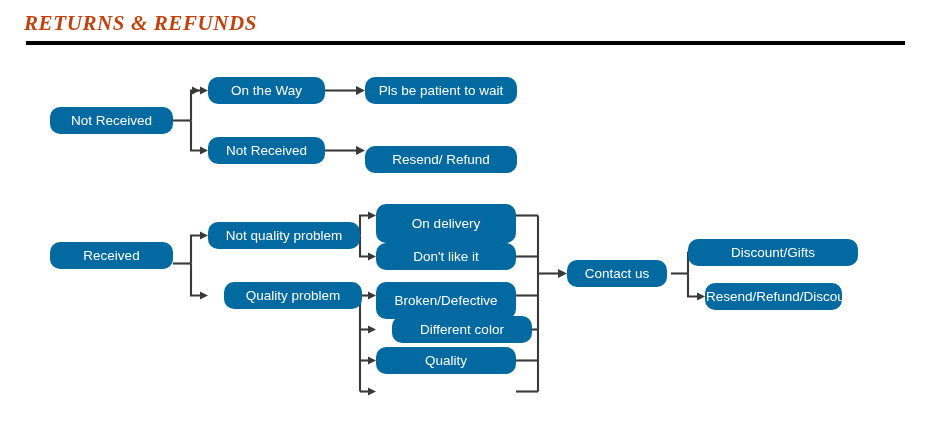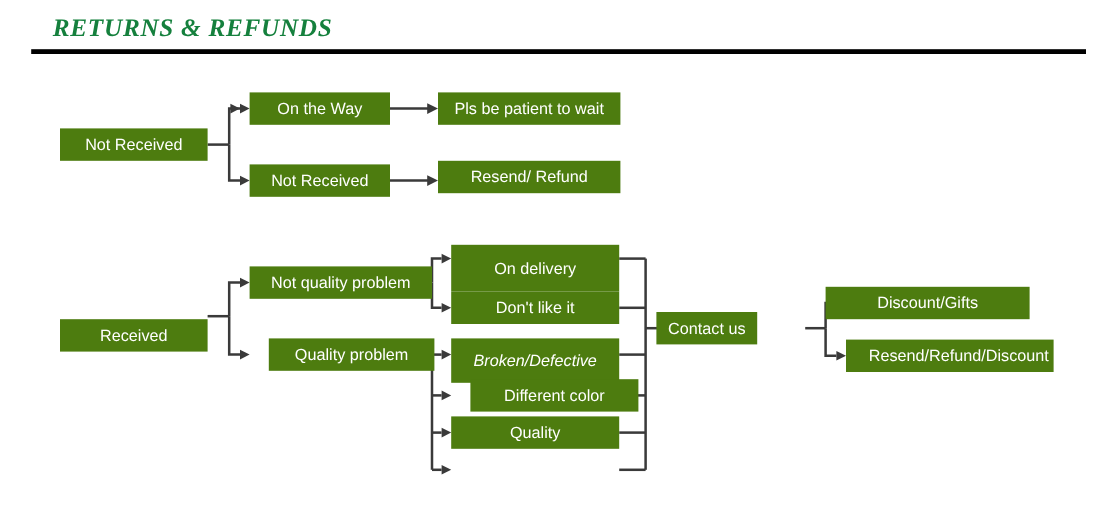--- a/index.html
+++ b/index.html
@@ -3,44 +3,45 @@
 <meta charset="utf-8">
 <style>
   html,body{margin:0;padding:0;background:#ffffff;}
   body{
     width:930px;height:432px;position:relative;overflow:hidden;
     font-family:"Liberation Sans","DejaVu Sans",sans-serif;
     -webkit-font-smoothing:antialiased;
   }
 
   .page-title{
-    position:absolute;left:44px;top:11px;
+    position:absolute;left:24px;top:11px;
     font-family:"Liberation Serif","DejaVu Serif",serif;
     font-weight:bold;font-style:italic;
-    font-size:21px;letter-spacing:.6px;color:#15803d;
+    font-size:21px;letter-spacing:.6px;color:#c2410c;
     white-space:nowrap;
   }
   .title-rule{
     position:absolute;left:26px;top:41px;width:879px;height:4px;
     background:#000000;
   }
 
   .canvas{position:absolute;left:0;top:0;width:930px;height:432px;}
 
   
   .node{
     position:absolute;
-    background:#4d7c0f;
+    background:#0369a1;
     color:#ffffff;
     font-size:13.5px;
     display:flex;align-items:center;justify-content:center;
     line-height:1;
     white-space:nowrap;
     box-sizing:border-box;
     padding:0 6px;
+    border-radius:10px;
   }
 
   svg.wires{position:absolute;left:0;top:0;width:930px;height:432px;pointer-events:none;}
   svg.wires path,svg.wires line{stroke:#3a3a3a;stroke-width:2.1;fill:none;}
 </style>
 </head>
 <body>
 
 <div class="canvas">
 
@@ -103,38 +104,38 @@
   </svg>
 
   <div class="node" style="left:50px;top:107px;width:123px;height:27px;">Not Received</div>
 
   <div class="node" style="left:208px;top:77px;width:117px;height:27px;">On the Way</div>
 
   <div class="node" style="left:208px;top:137px;width:117px;height:27px;">Not Received</div>
 
   <div class="node" style="left:365px;top:77px;width:152px;height:27px;">Pls be patient to wait</div>
 
-  <div class="node" style="left:365px;top:134px;width:152px;height:27px;">Resend/ Refund</div>
+  <div class="node" style="left:365px;top:146px;width:152px;height:27px;">Resend/ Refund</div>
 
-  <div class="node" style="left:50px;top:266px;width:123px;height:27px;">Received</div>
+  <div class="node" style="left:50px;top:242px;width:123px;height:27px;">Received</div>
 
   <div class="node" style="left:208px;top:222px;width:152px;height:27px;">Not quality problem</div>
 
   <div class="node" style="left:224px;top:282px;width:138px;height:27px;">Quality problem</div>
 
   <div class="node" style="left:376px;top:204px;width:140px;height:39px;">On delivery</div>
 
   <div class="node" style="left:376px;top:243px;width:140px;height:27px;">Don't like it</div>
 
-  <div class="node" style="left:376px;top:282px;width:140px;height:37px;font-style:italic;">Broken/Defective</div>
+  <div class="node" style="left:376px;top:282px;width:140px;height:37px;">Broken/Defective</div>
 
   <div class="node" style="left:376px;top:316px;width:140px;height:27px;margin-left:16px;">Different color</div>
 
   <div class="node" style="left:376px;top:347px;width:140px;height:27px;">Quality</div>
 
 
-  <div class="node" style="left:547px;top:260px;width:84px;height:27px;">Contact us</div>
+  <div class="node" style="left:567px;top:260px;width:100px;height:27px;">Contact us</div>
 
   <div class="node" style="left:688px;top:239px;width:170px;height:27px;">Discount/Gifts</div>
 
-  <div class="node" style="left:705px;top:283px;width:173px;height:27px;padding-left:21px;">Resend/Refund/Discount</div>
+  <div class="node" style="left:705px;top:283px;width:137px;height:27px;padding-left:21px;">Resend/Refund/Discount</div>
 
 </div>
 
 </body></html>

